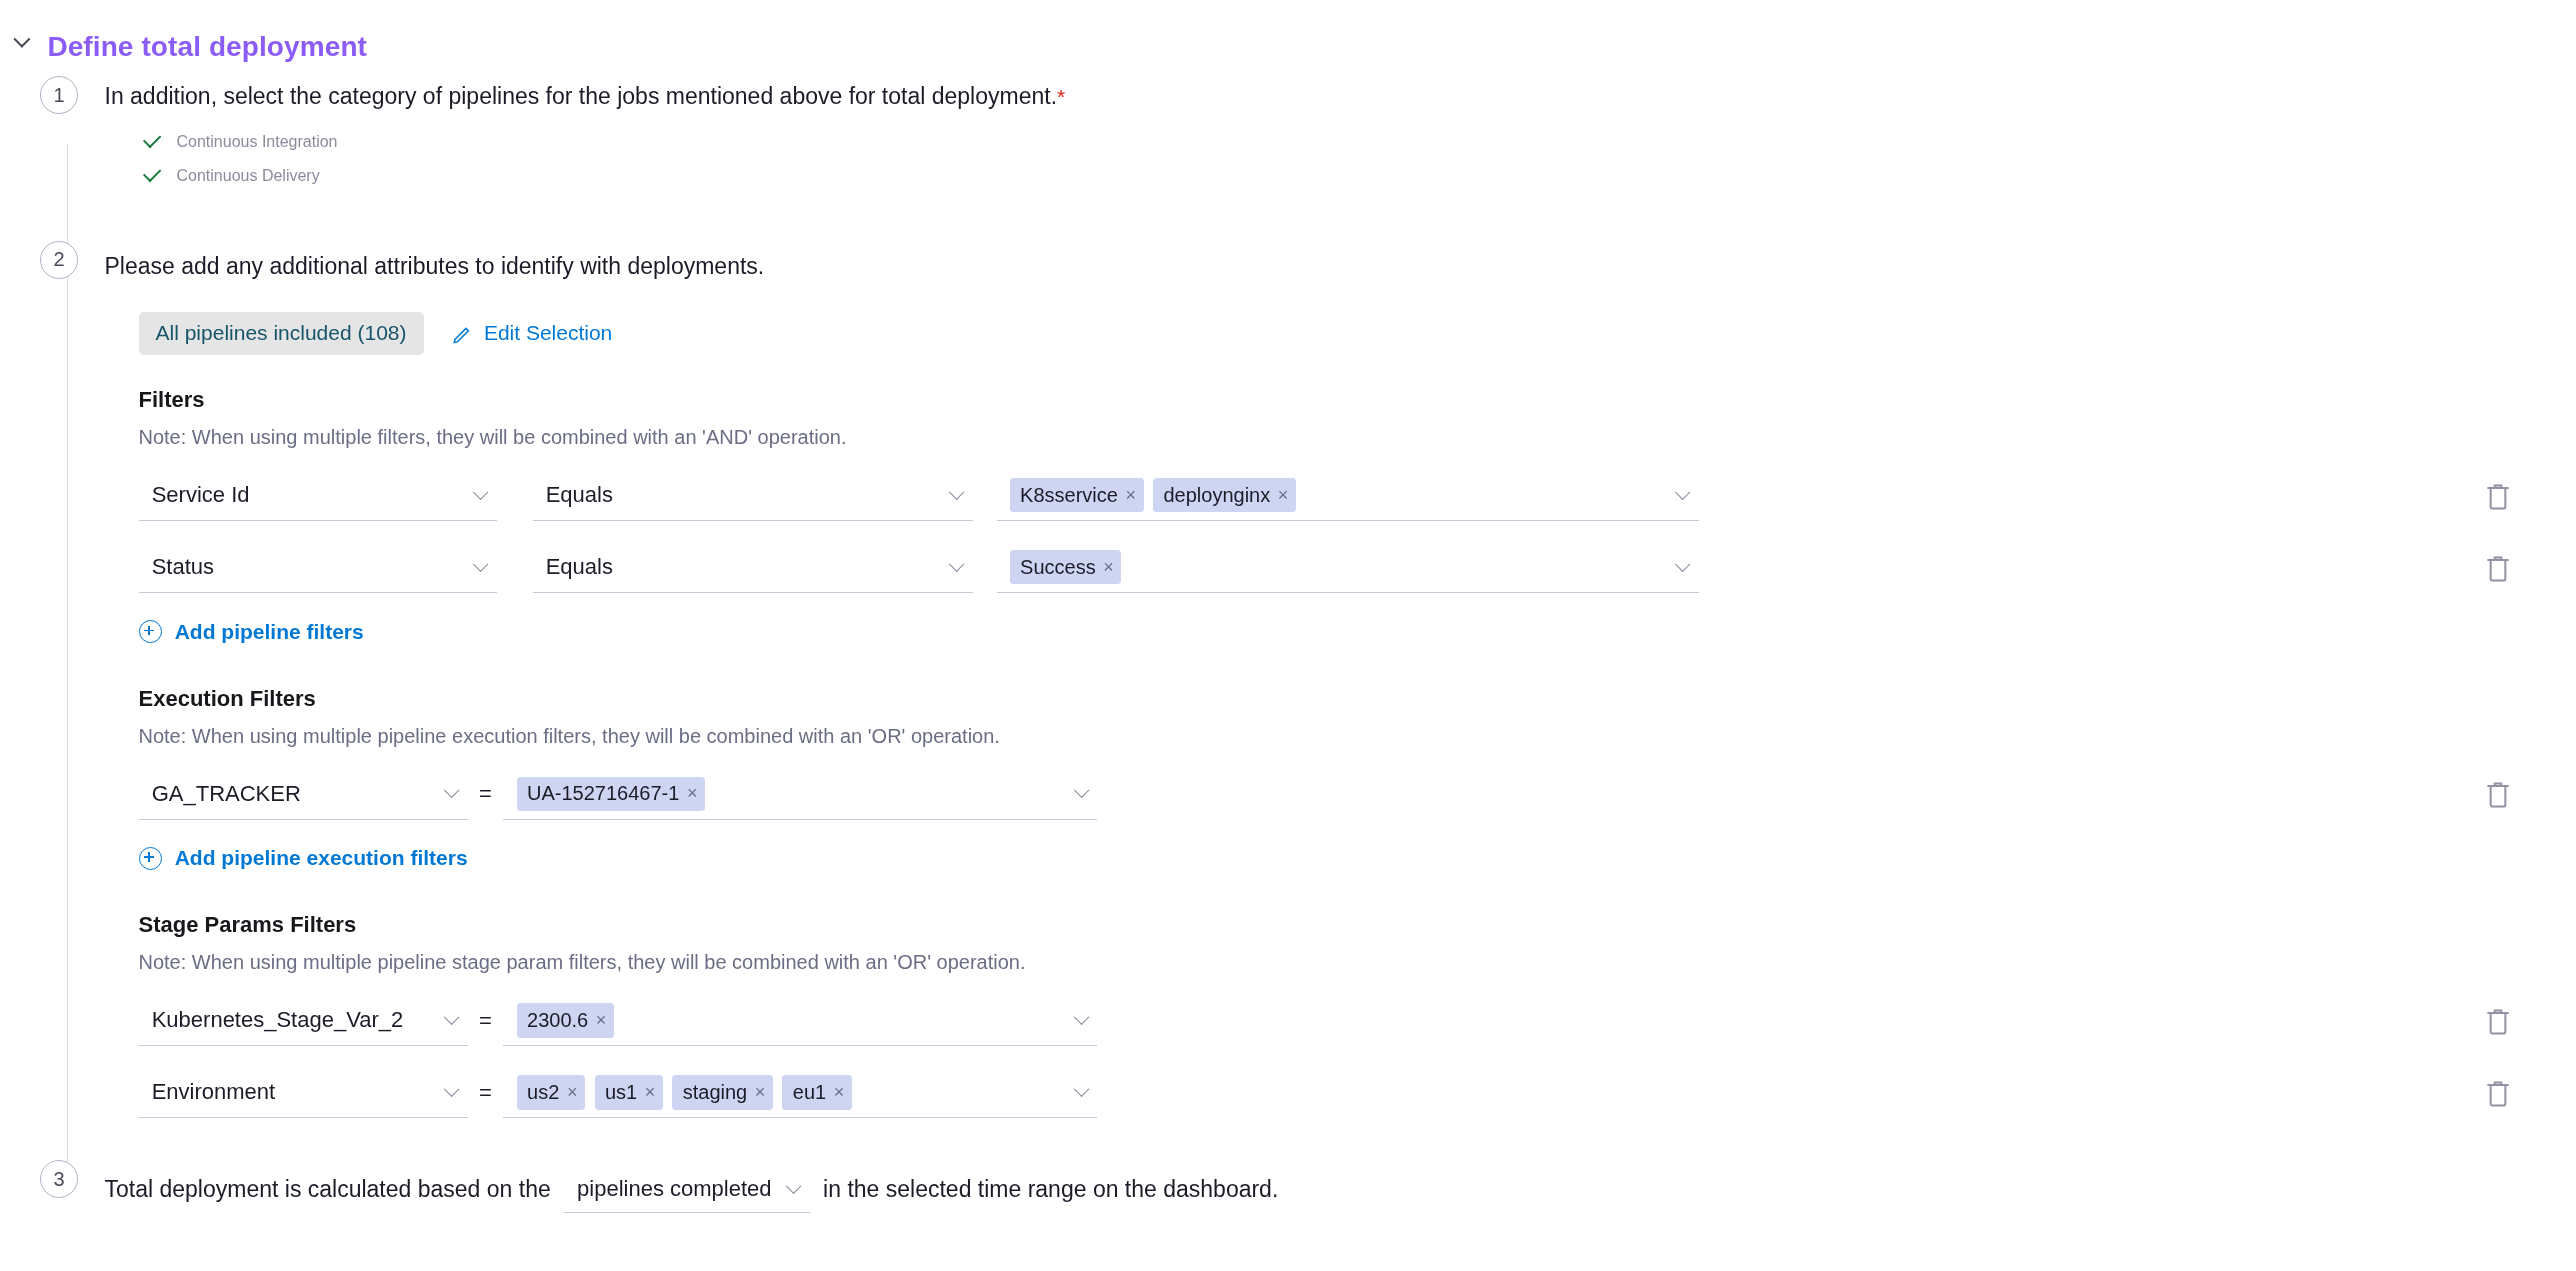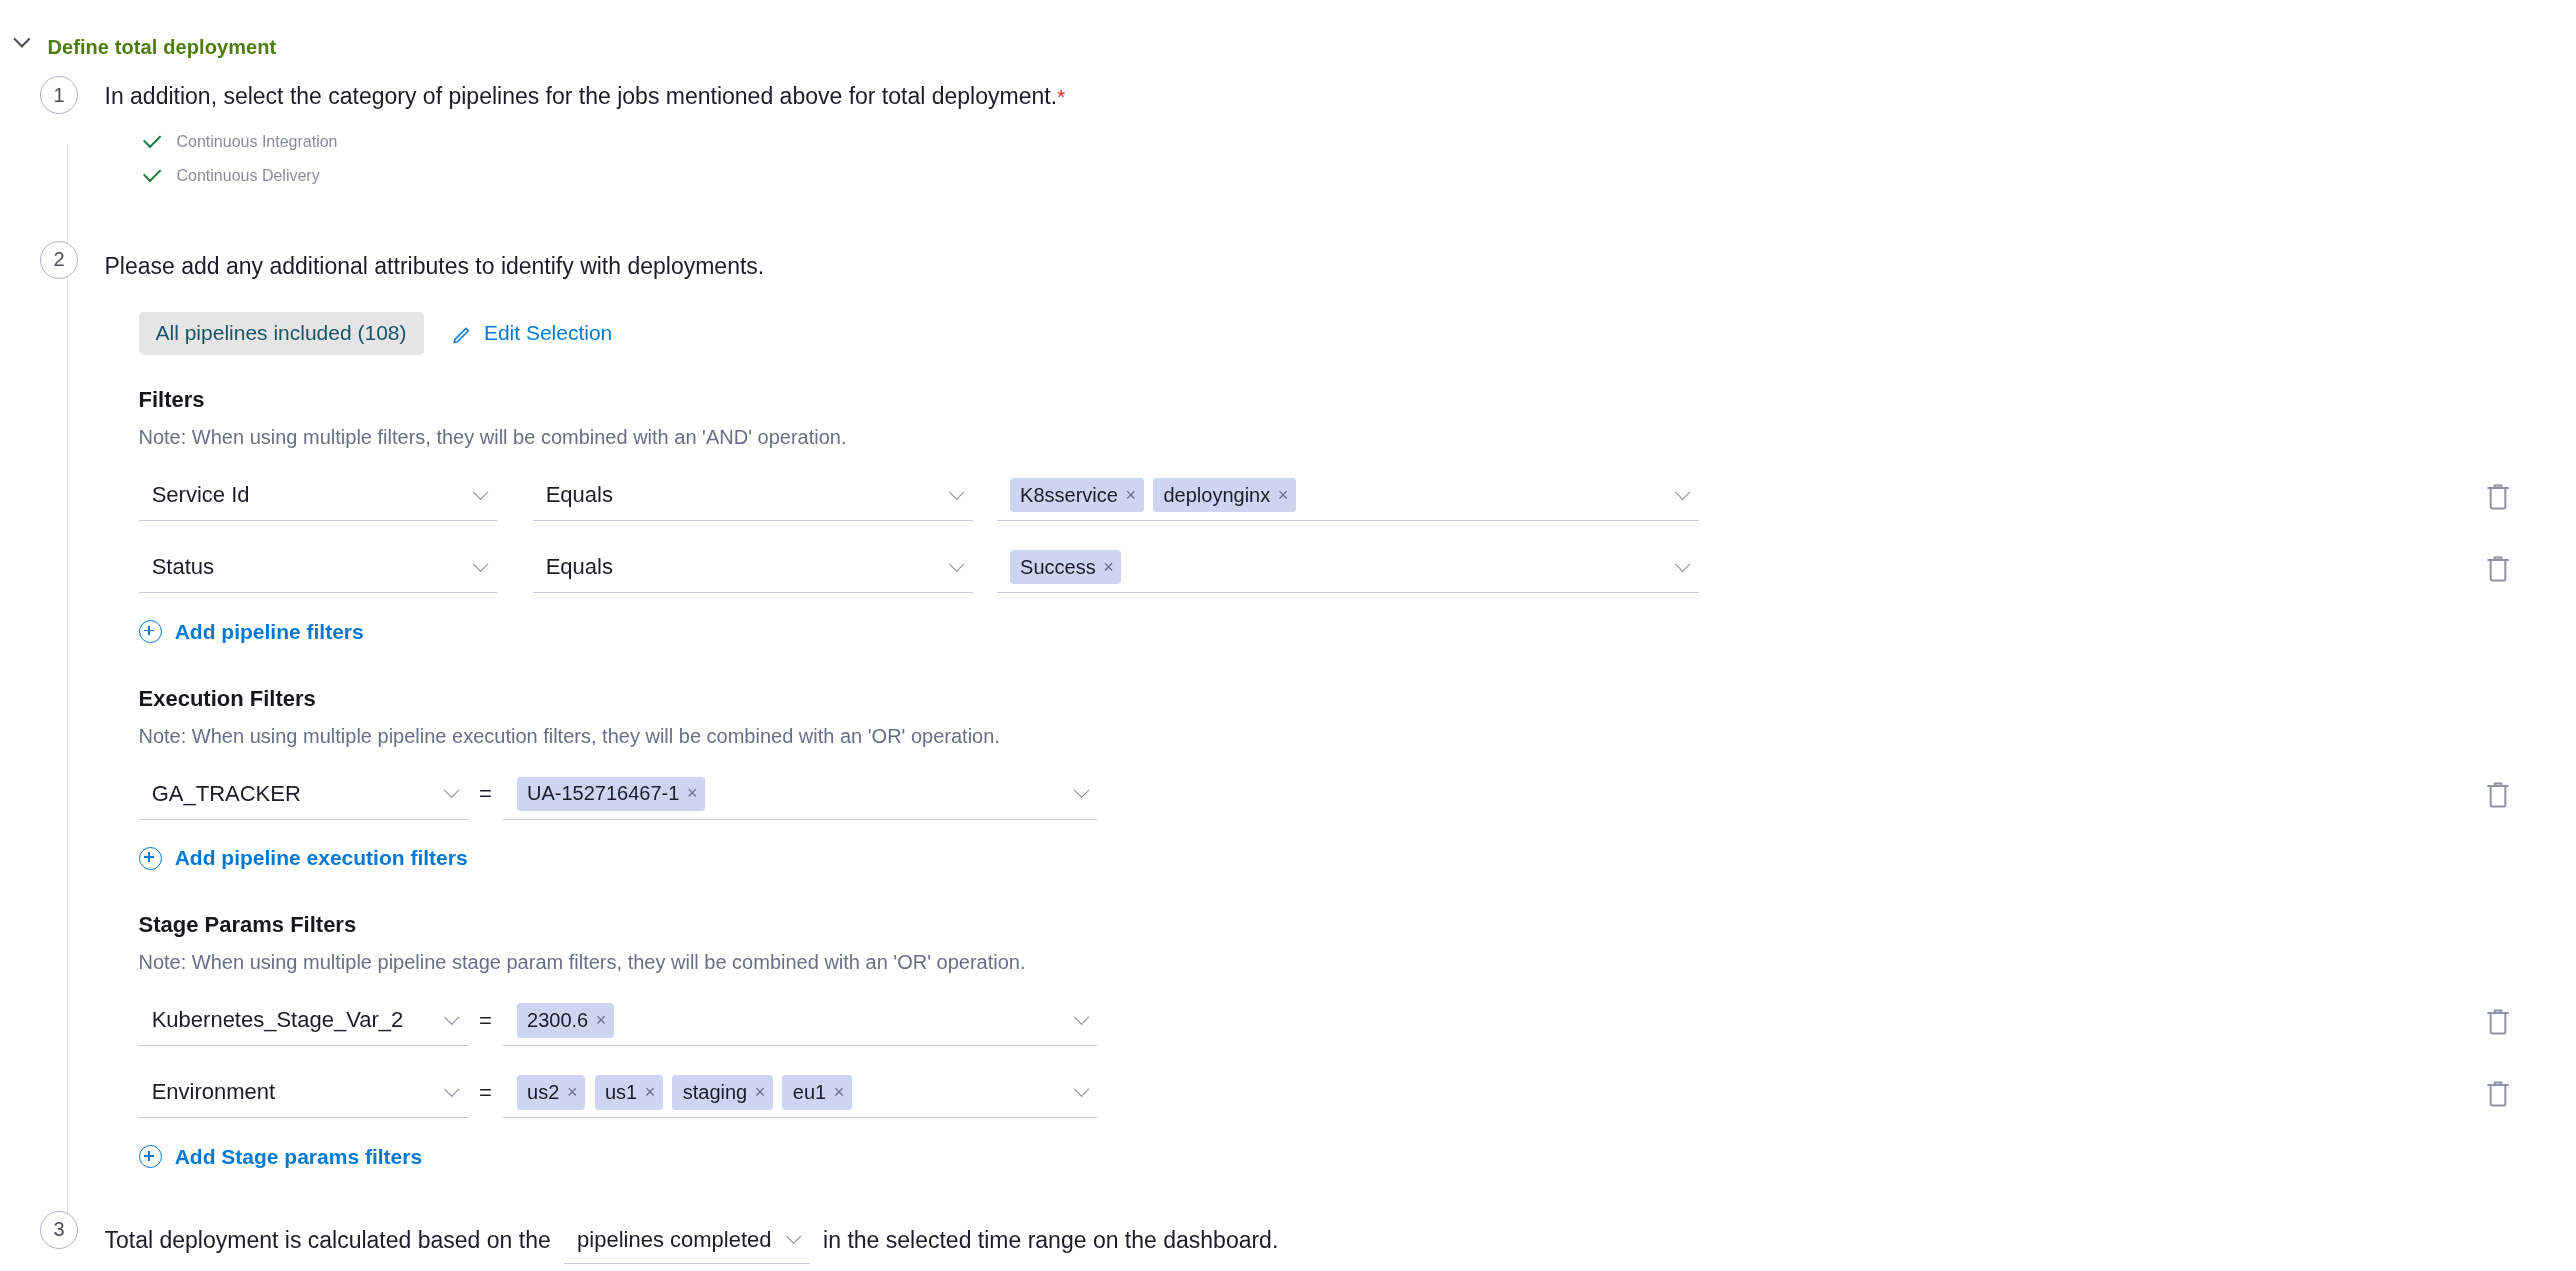--- a/index.html
+++ b/index.html
@@ -39,23 +39,23 @@
   .chevron-down::before {
     content: "";
     position: absolute;
     left: 2.8px; top: 4.7px;
     width: 10.4px; height: 10.4px;
     border-left: 2.4px solid #4a4a57;
     border-bottom: 2.4px solid #4a4a57;
     transform: rotate(-45deg);
   }
   .section-title {
-    font-size: 20px;
+    font-size: 28px;
     font-weight: bold;
-    color: #4d7c0f;
+    color: #8b5cf6;
     letter-spacing: 0.1px;
     margin-top: 16px;
   }
 
   
   .steps {
     position: relative;
     margin-left: 40px;
     padding-left: 0;
   }
@@ -488,24 +488,20 @@
             </span>
             <span class="caret"></span>
           </div>
           <div class="trash-wrap">
             <svg class="trash" viewBox="0 0 24 24">
               <path d="M4 6 h16 M9.5 6 V4.2 h5 V6 M6.5 6 v14 a1.4 1.4 0 0 0 1.4 1.4 h8.2 a1.4 1.4 0 0 0 1.4 -1.4 V6" fill="none" stroke="#6b6d85" stroke-width="1.5"></path>
             </svg>
           </div>
         </div>
 
-        <div class="add-link">
-          <span class="plus-icon"></span>
-          <span>Add Stage params filters</span>
-        </div>
       </div>
     </div>
 
     <div class="step" style="margin-top: 42px;">
       <div class="step-badge">3</div>
       <div class="step-body">
         <div class="step3-line">
           <span>Total deployment is calculated based on the</span>
           <span class="inline-select">
             <span class="val">pipelines completed</span>

